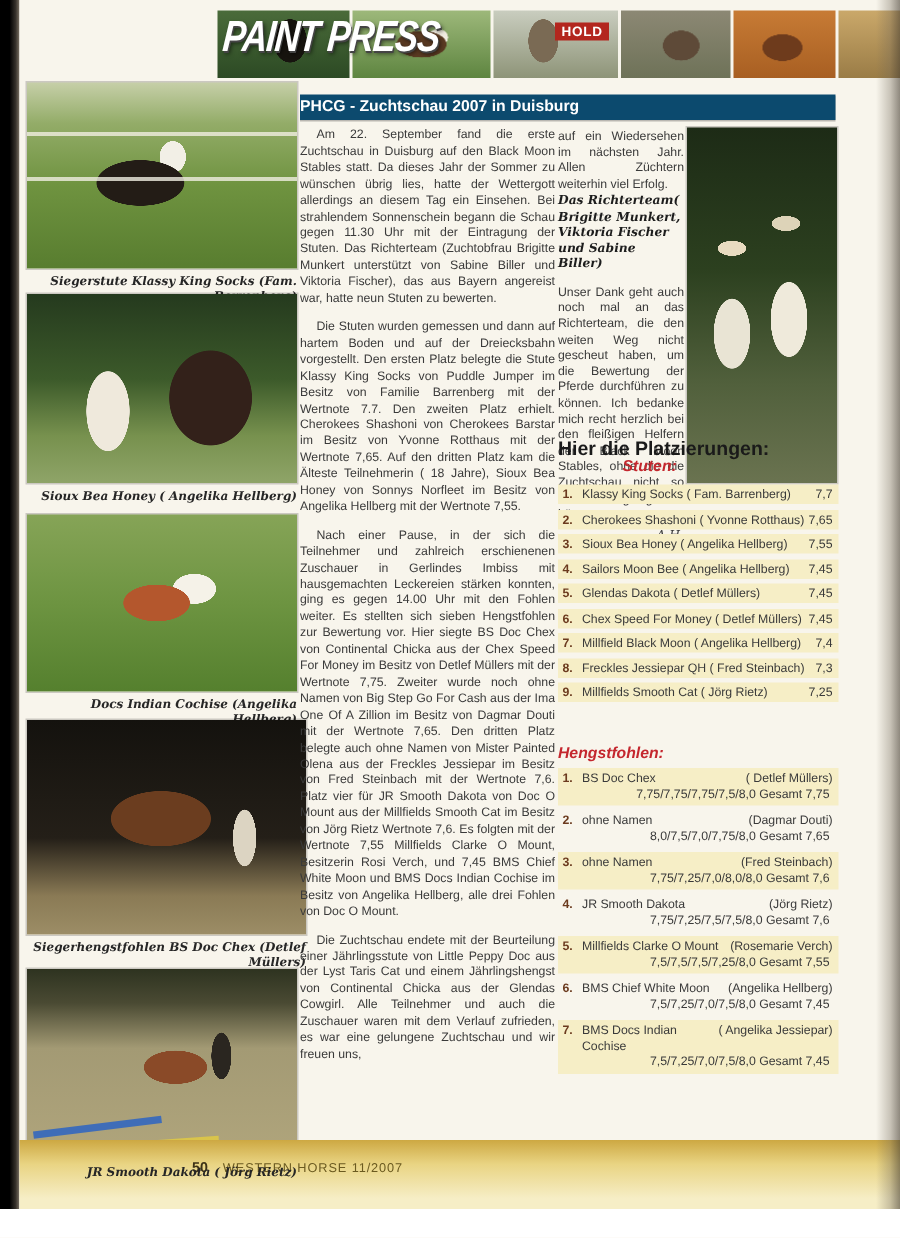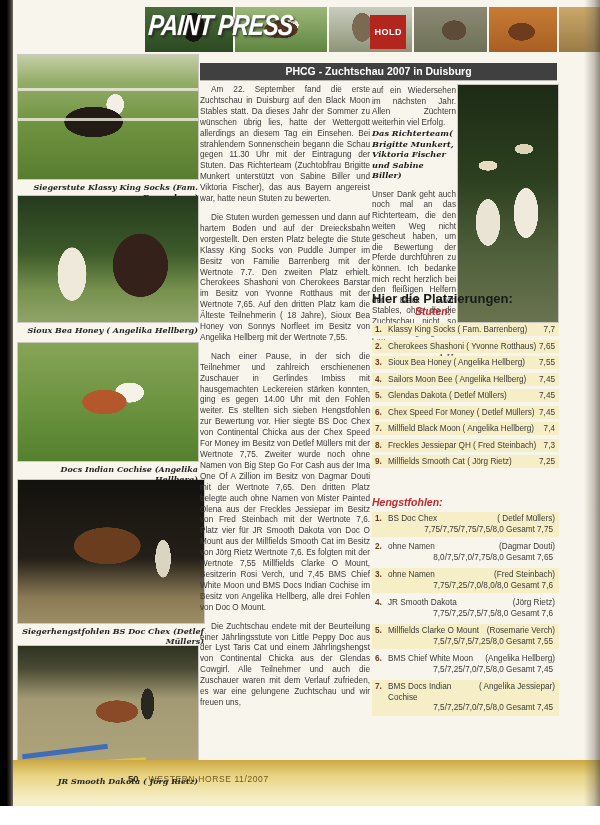--- a/index.html
+++ b/index.html
@@ -15,27 +15,27 @@
   
   #banner{position:absolute;left:145px;top:7px;width:455px;height:45px;display:flex;gap:2px;}
   .bph{height:100%;}
   .b1{width:90px;background:radial-gradient(ellipse 20px 26px at 55% 45%,#17140f 55%,transparent 56%),linear-gradient(180deg,#4a6b3a,#2c4a24);}
   .b2{width:95px;background:radial-gradient(ellipse 30px 16px at 50% 50%,#5a3a22 55%,transparent 56%),radial-gradient(ellipse 12px 10px at 62% 40%,#f1ede1 55%,transparent 56%),linear-gradient(180deg,#9db87a,#5e8540);}
   .b3{width:85px;position:relative;background:radial-gradient(ellipse 18px 26px at 40% 45%,#7a6a54 55%,transparent 56%),linear-gradient(180deg,#c9cdbf,#8e9478);}
   .b4{width:75px;background:radial-gradient(ellipse 22px 18px at 55% 52%,#5e4a38 55%,transparent 56%),linear-gradient(180deg,#8c8874,#6e7258);}
   .b5{width:70px;background:radial-gradient(ellipse 24px 16px at 48% 55%,#6e3b1c 55%,transparent 56%),linear-gradient(180deg,#c77b35,#a85f22);}
   .b6{width:42px;background:linear-gradient(180deg,#caa86a,#9a7c46);}
   #hold-chip{position:absolute;right:6px;top:8px;background:#b3261e;color:#fff;
-        font-weight:bold;font-size:9px;padding:12px 4px;letter-spacing:.5px;}
+        font-weight:bold;font-size:9px;padding:1px 4px;letter-spacing:.5px;}
   #logo{position:absolute;left:150px;top:9px;color:#fff;font-style:italic;font-weight:900;
         font-size:29px;letter-spacing:-1px;transform:scaleX(.8) skewX(-6deg);transform-origin:left top;
         text-shadow:1px 1px 0 #444,2px 2px 3px rgba(0,0,0,.55);white-space:nowrap;}
   
-  #red-header{position:absolute;left:200px;top:63px;width:357px;height:17px;background:#404040;
-        color:#fff;font-weight:bold;font-size:10.5px;text-align:center;line-height:17px;
+  #red-header{position:absolute;left:200px;top:63px;width:357px;height:17px;background:#0c4a6e;
+        color:#fff;font-weight:bold;font-size:10.5px;line-height:17px;
         box-shadow:0 1px 0 rgba(0,0,0,.25);}
   
   .photo{position:absolute;box-shadow:0 0 0 1px rgba(0,0,0,.18);}
   .caption{position:absolute;font-family:"DejaVu Serif",serif;font-style:italic;font-weight:600;
         font-size:8px;color:#262626;text-align:right;}
   #ph1{left:18px;top:55px;width:180px;height:124px;
         background:radial-gradient(ellipse 50px 26px at 42% 54%,#231c16 58%,transparent 59%),
                    radial-gradient(ellipse 15px 18px at 54% 40%,#f2efe6 58%,transparent 59%),
                    linear-gradient(180deg,#c6cfa8 0%,#93ac68 22%,#6f9340 55%,#587d2f 100%);}
   .fence{position:absolute;left:0;top:16%;width:100%;height:40%;

